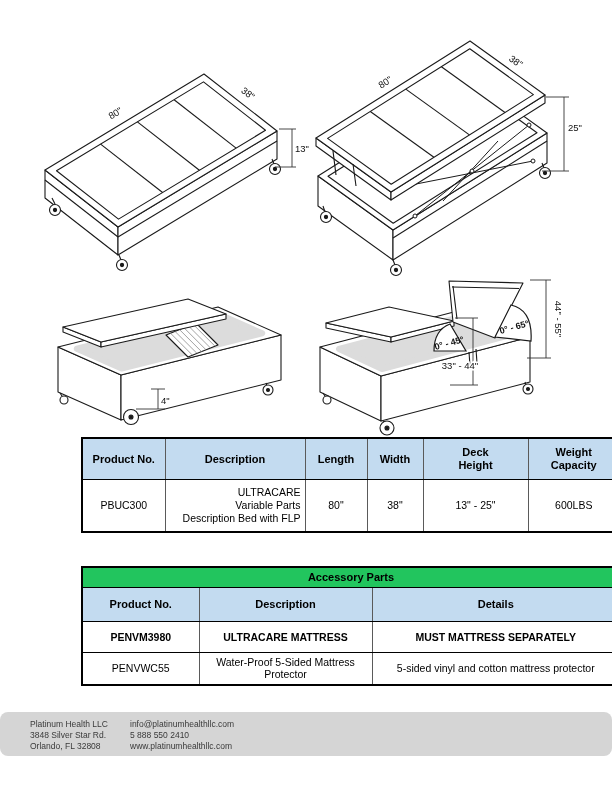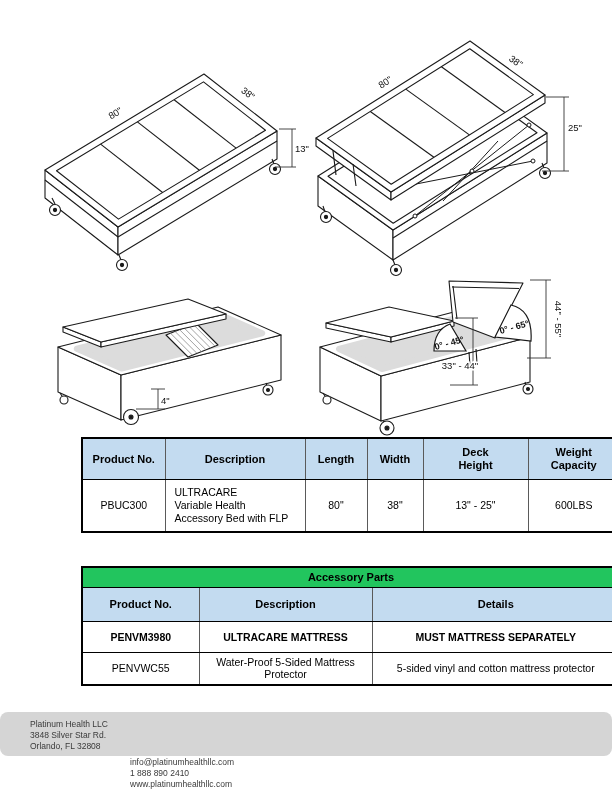--- a/index.html
+++ b/index.html
@@ -23,29 +23,29 @@
         text-align:center;vertical-align:middle;padding:2px 4px;
         font-size:10.5px;overflow:hidden;}
   th{background:#c3dbf0;font-size:11px;font-weight:bold;}
   .spec-table .hrow{height:41px;}
   .spec-table .drow{height:53px;}
   .acc-table .trow{height:20px;}
   .acc-table .hrow{height:34px;}
   .acc-table .drow1{height:31px;font-weight:bold;}
   .acc-table .drow2{height:33px;}
   .acc-title{background:#22c55e;font-weight:bold;font-size:11px;}
-  .desc-cell{text-align:left;padding-left:9px;line-height:13px;}
+  .desc-cell{text-align:right;padding-left:9px;line-height:13px;}
   .hdr-narrow{max-width:54px;margin:0 auto;line-height:13px;}
 
   .footer{
     position:absolute;left:0;top:712px;width:612px;height:44px;background:#d5d5d5;border-radius:8px;
   }
   .footer .col{position:absolute;top:7px;font-size:8.5px;line-height:11px;color:#3a3a3a;}
   .footer .col.company{left:30px;}
-  .footer .col.contact{left:130px;margin-top:38px;}
+  .footer .col.contact{left:130px;}
 </style>
 </head>
 <body>
 
 <div class="page">
 
   <svg style="left:22px;top:8px" width="290" height="266" viewBox="0 0 290 266">
     <g stroke="#1a1a1a" stroke-width="1.1" fill="none" stroke-linejoin="round">
       <polygon points="23,162 96,219 96,247 23,190" fill="#fff"></polygon>
       <polygon points="96,219 255,123 255,151 96,247" fill="#fff"></polygon>
@@ -229,22 +229,22 @@
             <div class="hdr-narrow">Deck Height</div>
           </th>
       <th>
             <div class="hdr-narrow">Weight Capacity</div>
           </th>
     </tr>
     <tr class="drow">
       <td>PBUC300</td>
       <td class="desc-cell">
         <div>ULTRACARE</div>
-        <div>Variable Health</div>
-        <div>Accessory Bed with FLP</div>
+        <div>Variable Parts</div>
+        <div>Description Bed with FLP</div>
       </td>
       <td>80"</td>
       <td>38"</td>
       <td>13" - 25"</td>
       <td>600LBS</td>
     </tr>
   </tbody>
     </table>
 
   <table class="acc-table">
@@ -276,18 +276,18 @@
     </table>
 
   <div class="footer">
     <div class="col company">
       <div>Platinum Health LLC</div>
       <div>3848 Silver Star Rd.</div>
       <div>Orlando, FL 32808</div>
     </div>
     <div class="col contact">
       <div>info@platinumhealthllc.com</div>
-      <div>1 888 890 2410</div>
+      <div>5 888 550 2410</div>
       <div>www.platinumhealthllc.com</div>
     </div>
   </div>
 
 </div>
 
 </body></html>

